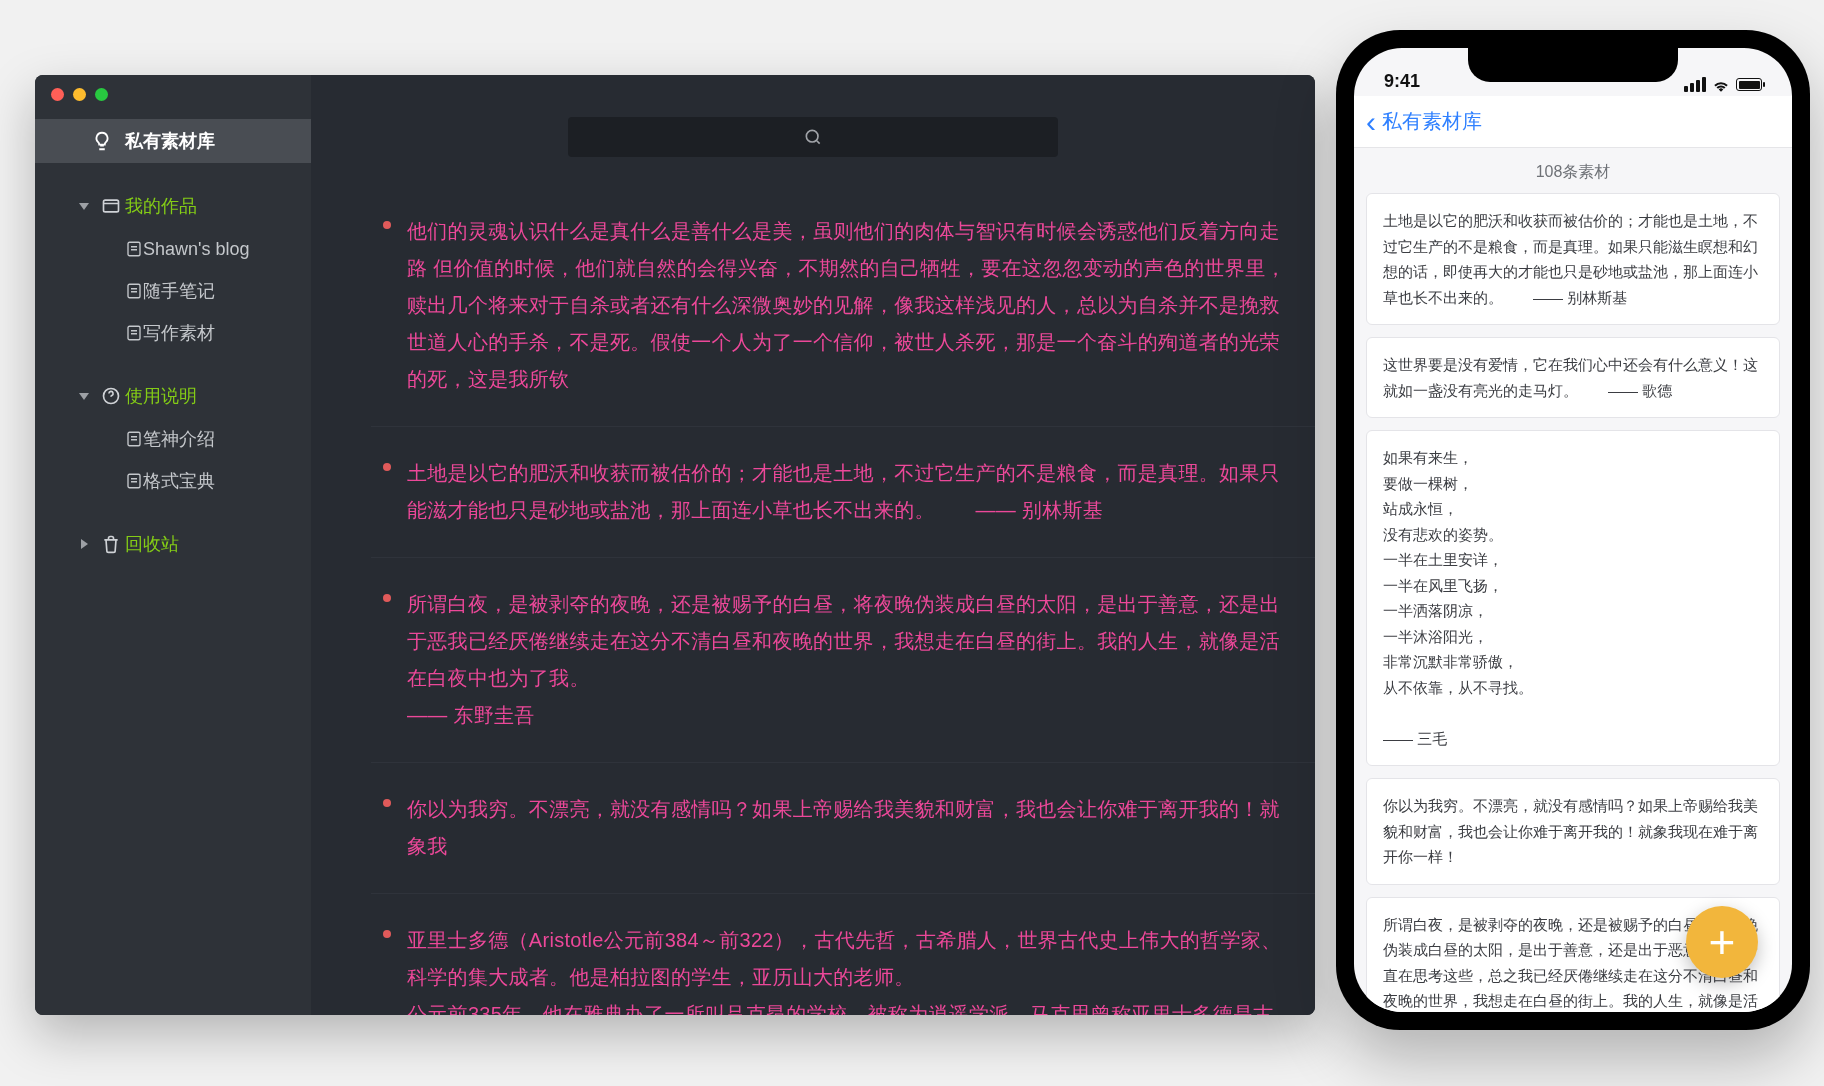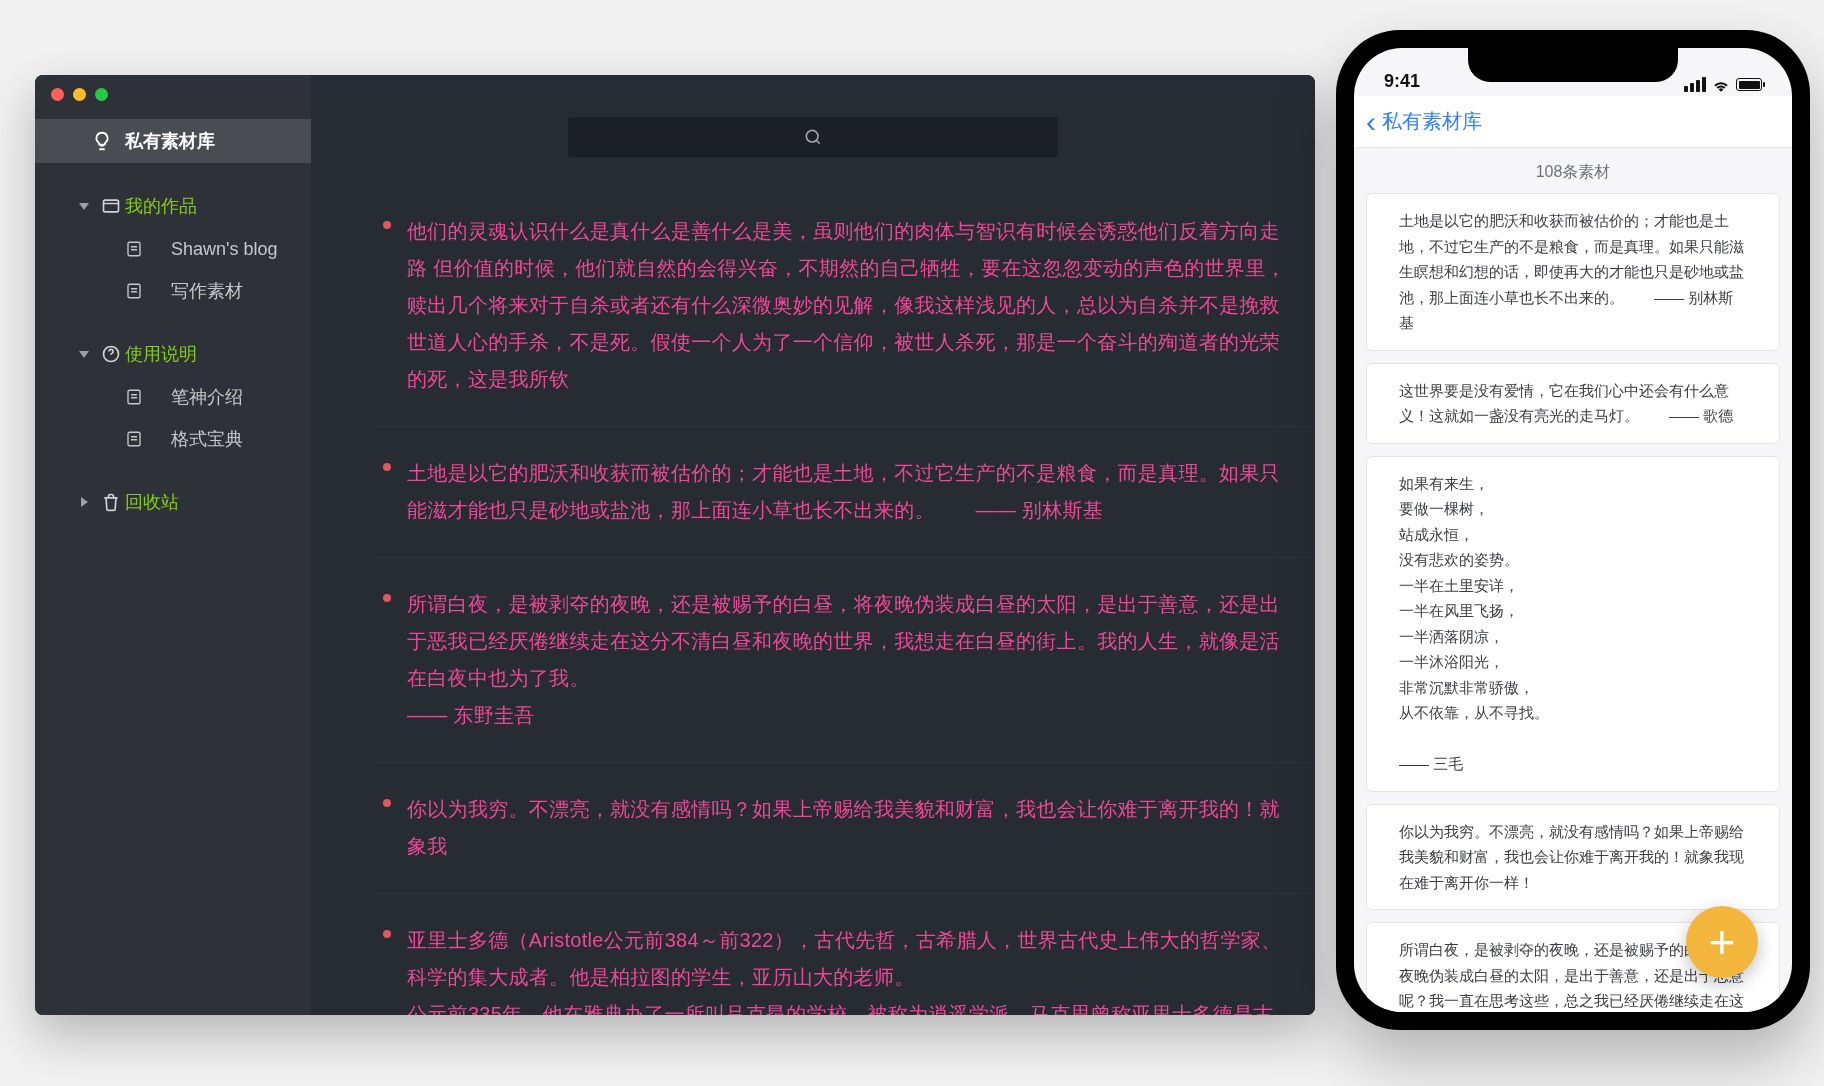--- a/index.html
+++ b/index.html
@@ -76,21 +76,21 @@
     border-left:5px solid transparent;border-right:5px solid transparent;
     border-top:7px solid #9da0a5;
   }
   .caret-right {
     position:absolute; left:46px; width:0;height:0;
     border-top:5px solid transparent;border-bottom:5px solid transparent;
     border-left:7px solid #9da0a5;
   }
   .group-icon { width:20px;height:20px; stroke:#cfd2d6; stroke-width:2; fill:none; margin-left:20px;}
   .side-item {
-    display:flex; align-items:center; gap:28px;
+    display:flex; align-items:center; gap:0;
     height:40px; padding-left:90px; color:#c4c7cb;
   }
   .doc-icon { width:18px; height:20px; stroke:#c4c7cb; stroke-width:1.8; fill:none; }
   .side-group, .side-item { cursor: default; }
 
   
   .main {
     flex: 1;
     background: #272b32;
     display:flex;
@@ -190,21 +190,21 @@
   .back-chevron { color:#2f80ff; font-size:30px; line-height:1; }
   .nav-title { color:#2f80ff; font-size:20px; font-weight:500; }
 
   .count-line { text-align:center; color:#6f7277; font-size:16px; padding:14px 0 10px; background:#f6f6f8; }
 
   .cards { flex:1; overflow:hidden; padding:0 12px; }
   .card {
     background:#fff;
     border:1px solid #e4e4e8;
     border-radius:6px;
-    padding:14px 32px;
+    padding:14px 16px;
     margin-bottom:12px;
     font-size:15px;
     color:#3b3d42;
     line-height:1.7;
     white-space: pre-wrap;
   }
 
   .fab {
     position:absolute;
     right:34px; bottom:34px;
@@ -247,20 +247,27 @@
           <path d="M3 9h18"></path>
         </svg>
       <span>我的作品</span>
     </div>
     <div class="side-item">
       <svg class="doc-icon" viewBox="0 0 24 24">
         <rect x="4" y="3" width="16" height="18" rx="2"></rect>
           <path d="M8 9h8M8 13h8"></path>
         </svg>
       <span>Shawn's blog</span>
+    </div>
+    <div class="side-item">
+      <svg class="doc-icon" viewBox="0 0 24 24">
+        <rect x="4" y="3" width="16" height="18" rx="2"></rect>
+          <path d="M8 9h8M8 13h8"></path>
+        </svg>
+      <span>随手笔记</span>
     </div>
     <div class="side-item">
       <svg class="doc-icon" viewBox="0 0 24 24">
         <rect x="4" y="3" width="16" height="18" rx="2"></rect>
           <path d="M8 9h8M8 13h8"></path>
         </svg>
       <span>写作素材</span>
     </div>
 
     <div style="height:18px"></div>

